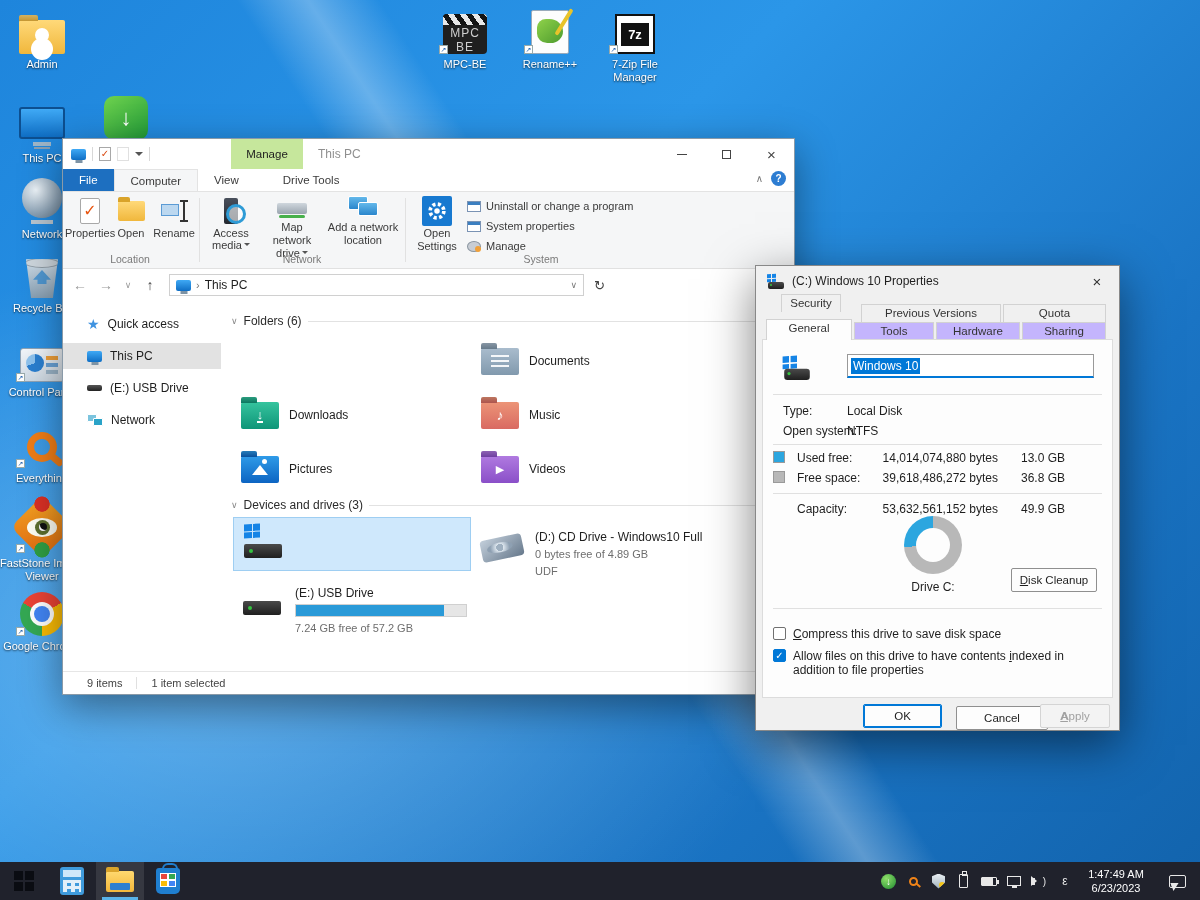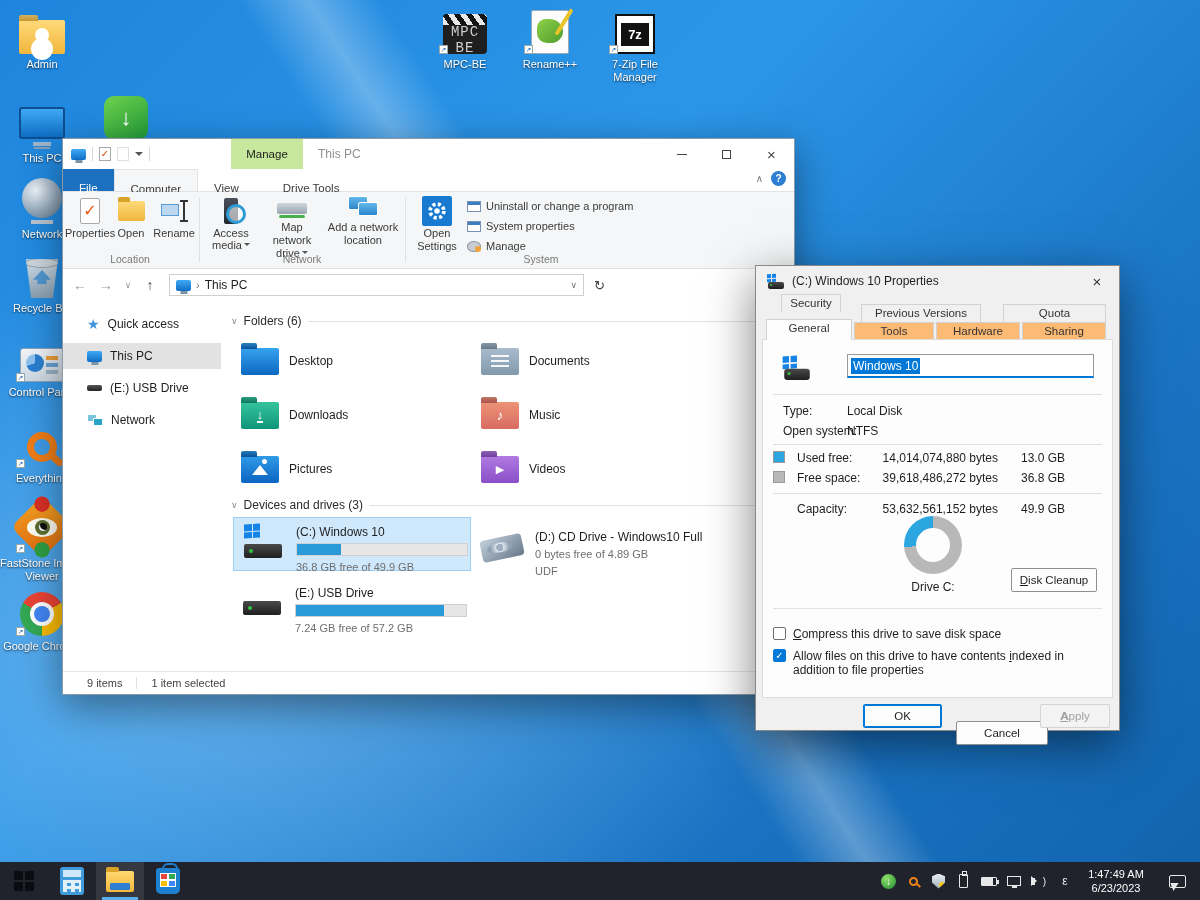--- a/index.html
+++ b/index.html
@@ -17,21 +17,21 @@
   .dicon .lbl{margin-top:4px;color:#fff;font-size:11px;line-height:13px;text-shadow:0 1px 2px rgba(0,0,0,.75);}
   .shortcut{position:absolute;left:16px;bottom:0;width:9px;height:9px;background:#fff;border:1px solid #9aa;display:flex;align-items:center;justify-content:center;font-size:7px;color:#1b5fae;line-height:1;}
   
   .folder{position:relative;border-radius:2px;}
   .folder::before{content:'';position:absolute;top:-5px;left:0;width:42%;height:6px;border-radius:2px 2px 0 0;background:inherit;filter:brightness(.82);}
   .f-yellow{background:linear-gradient(180deg,#ffd979,#f0b73c);}
   .person{position:absolute;left:50%;top:8px;transform:translateX(-50%);width:14px;height:14px;border-radius:50%;background:#fff;box-shadow:0 14px 0 4px #fff;}
   .globe{width:46px;height:46px;border-radius:50%;background:radial-gradient(circle at 35% 30%,#fafafa,#d3d7da 55%,#9aa2a8);position:relative;overflow:hidden;}
   .globe i{position:absolute;width:60px;height:18px;background:#aab2b8;border-radius:50%;transform:rotate(-28deg);top:8px;left:-10px;opacity:.8;}
   .badge{position:absolute;left:8px;bottom:2px;background:#2b2b2b;color:#eee;font-size:9px;padding:1px 5px;border-radius:2px;}
-  .clapper{width:44px;height:40px;background:#1f1f1f;border-radius:4px;position:relative;display:flex;align-items:flex-start;justify-content:center;color:#cfcfcf;font-size:14px;letter-spacing:1px;font-family:Liberation Mono, monospace;}
+  .clapper{width:44px;height:40px;background:#1f1f1f;border-radius:4px;position:relative;display:flex;align-items:flex-end;justify-content:center;color:#cfcfcf;font-size:12px;letter-spacing:1px;}
   .clapper::before{content:'';position:absolute;top:0;left:0;right:0;height:11px;border-radius:4px 4px 0 0;background:repeating-linear-gradient(55deg,#e8e8e8 0 5px,#141414 5px 10px);}
   .npp{width:38px;height:44px;background:#fdfdfd;border:1px solid #9ab;border-radius:2px;position:relative;}
   .npp i{position:absolute;left:5px;top:8px;width:26px;height:24px;border-radius:40% 60% 55% 45%;background:linear-gradient(140deg,#8fd24a,#4e9b2e);}
   .npp b{position:absolute;right:2px;top:-4px;width:4px;height:30px;background:#e8c32a;transform:rotate(32deg);border-radius:2px;}
   .sevenzip{width:40px;height:40px;background:#fff;border:2px solid #111;position:relative;display:flex;align-items:center;justify-content:center;}
   .sevenzip i{background:#111;color:#fff;font-weight:bold;font-size:13px;padding:4px 7px;font-style:normal;}
   .monitor-big{width:46px;height:32px;background:linear-gradient(180deg,#3fa9f5,#0f6ec4);border:2px solid #0d4f90;border-radius:3px;position:relative;}
   .monitor-big::after{content:'';position:absolute;left:50%;bottom:-9px;transform:translateX(-50%);width:18px;height:4px;background:#9fb6c8;box-shadow:0 4px 0 -1px #8aa0b2;}
   .netglobe{width:40px;height:40px;border-radius:50%;background:radial-gradient(circle at 35% 30%,#eef5fa,#8fa5b8 60%,#5f7588);position:relative;}
   .netglobe::after{content:'';position:absolute;left:50%;bottom:-6px;transform:translateX(-50%);width:22px;height:4px;background:#b9c6d0;}
@@ -65,21 +65,21 @@
   .qdoc.faded{opacity:.35;color:#666;}
   .caret-down{width:0;height:0;border:4px solid transparent;border-top-color:#555;margin-top:4px;}
   .manage-chip{position:absolute;left:168px;top:0;width:72px;height:30px;background:#c6e79c;color:#1e1e1e;text-align:center;line-height:30px;font-size:11.5px;}
   .win-title{position:absolute;left:255px;top:0;height:30px;line-height:30px;color:#8f8f8f;font-size:12px;}
   .wctrls{position:absolute;right:0;top:0;display:flex;}
   .wc{width:45px;height:30px;display:flex;align-items:center;justify-content:center;color:#444;}
   .wc .bar{width:10px;height:1px;background:#444;}
   .wc .sq{width:9px;height:9px;border:1px solid #444;}
   .wc.close{font-size:15px;}
   .tabrow{position:absolute;left:0;top:30px;right:0;height:23px;background:#fff;border-bottom:1px solid #e3e3e3;display:flex;font-size:11.5px;}
-  .tab{padding:8px 16px;line-height:22px;color:#3b3b3b;}
+  .tab{padding:0 16px;line-height:22px;color:#3b3b3b;}
   .tab.file{background:#1d6fc0;color:#fff;}
   .tab.active{background:#f5f6f7;border:1px solid #e3e3e3;border-bottom:none;}
   .tabrow-right{position:absolute;right:8px;top:32px;display:flex;align-items:center;gap:8px;}
   .chev-up{color:#777;font-size:10px;}
   .helpq{width:15px;height:15px;border-radius:50%;background:#2d7dd2;color:#fff;font-size:10px;font-weight:bold;display:flex;align-items:center;justify-content:center;}
   .ribbon{position:absolute;left:0;top:53px;right:0;height:77px;background:#f5f6f7;border-bottom:1px solid #e1e1e1;}
   .rgroup-label{position:absolute;bottom:3px;font-size:10.5px;color:#7a7a7a;text-align:center;}
   .rsep{position:absolute;top:6px;bottom:6px;width:1px;background:#e1e1e1;}
   .rbtn{position:absolute;top:3px;width:50px;text-align:center;font-size:11px;color:#3b3b3b;}
   .rbtn .art{height:32px;display:flex;align-items:center;justify-content:center;}
@@ -162,21 +162,21 @@
 
   
   .dlg{position:absolute;left:755px;top:265px;width:365px;height:466px;background:#f0f0f0;border:1px solid #888;box-shadow:0 14px 45px rgba(0,0,0,.5);z-index:20;font-size:12px;}
   .dlg-title{position:absolute;left:0;top:0;right:0;height:30px;display:flex;align-items:center;padding-left:10px;gap:8px;}
   .dlg-x{position:absolute;right:0;top:0;width:44px;height:30px;display:flex;align-items:center;justify-content:center;font-size:15px;color:#333;}
   .dlg-drive{position:relative;width:18px;height:15px;}
   .dlg-drive .winflag{width:9px;height:8px;left:1px;}
   .dlg-drive .drive-body{width:16px;height:7px;bottom:0;}
   .dlg-drive .drive-body::after{width:2px;height:2px;left:2px;top:2px;}
   .ttab{position:absolute;height:18px;background:#f0f0f0;border:1px solid #d2d2d2;border-bottom:none;text-align:center;line-height:17px;font-size:11.5px;color:#333;}
-  .ttab.front{background:#fdba74;}
+  .ttab.front{background:#c4b5fd;}
   .ttab.active{background:#fdfdfd;height:21px;z-index:3;}
   .tpage{position:absolute;left:6px;top:73px;width:351px;height:359px;background:#fdfdfd;border:1px solid #dcdcdc;}
   .hr{position:absolute;left:10px;right:10px;height:1px;background:#e0e0e0;}
   .flabel{position:absolute;color:#1e1e1e;}
   .fval{position:absolute;color:#1e1e1e;}
   .ralign{text-align:right;}
   .swatch{position:absolute;width:12px;height:12px;border:1px solid #9a9a9a;}
   .vol-input{position:absolute;left:84px;top:14px;width:247px;height:24px;background:#fff;border:1px solid #999;border-bottom:2px solid #0078d7;display:flex;align-items:center;padding-left:3px;}
   .vol-input span{background:#0078d7;color:#fff;padding:1px 2px;}
   .donut{position:absolute;width:58px;height:58px;border-radius:50%;}
@@ -477,24 +477,20 @@
           <span>Network</span>
         </div>
       </div>
 
       <div class="content">
         <div class="ghead" style="top:12px">
           <span class="gchev">∨</span>
           <span>Folders (6)</span>
             <span class="line"></span>
         </div>
-        <div class="item" style="left:12px;top:38px">
-          <div class="fi f-desktop"></div>
-          <span>Desktop</span>
-        </div>
         <div class="item" style="left:252px;top:38px">
           <div class="fi f-documents">
               <i class="g-lines"></i>
             </div>
           <span>Documents</span>
         </div>
         <div class="item" style="left:12px;top:92px">
           <div class="fi f-downloads">
               <i class="g-down">↓</i>
             </div>
@@ -527,27 +523,20 @@
 
         <div class="drive-item sel" style="left:12px;top:216px">
           <div class="dart">
             <span class="winflag">
                 <i></i>
                 <i></i>
                 <i></i>
                 <i></i>
               </span>
             <span class="drive-body"></span>
-          </div>
-          <div class="dinfo">
-            <div>(C:) Windows 10</div>
-            <div class="pbar">
-                <i style="width: 26%;"></i>
-              </div>
-            <div class="sub">36.8 GB free of 49.9 GB</div>
           </div>
         </div>
         <div class="drive-item" style="left:252px;top:222px">
           <div class="dart">
               <span class="cd"></span>
             </div>
           <div class="dinfo">
             <div>(D:) CD Drive - Windows10 Full</div>
             <div class="sub">0 bytes free of 4.89 GB</div>
             <div class="sub">UDF</div>
@@ -584,21 +573,21 @@
             <i></i>
             <i></i>
           </span>
           <span class="drive-body"></span>
       </span>
       <span>(C:) Windows 10 Properties</span>
     </div>
     <div class="dlg-x">×</div>
 
     <div class="ttab" style="left:25px;top:28px;width:60px">Security</div>
-    <div class="ttab" style="left:105px;top:38px;width:120px">Previous Versions</div>
+    <div class="ttab" style="left:105px;top:38px;width:140px">Previous Versions</div>
     <div class="ttab" style="left:247px;top:38px;width:103px">Quota</div>
     <div class="ttab front active" style="left:10px;top:53px;width:86px">General</div>
     <div class="ttab front" style="left:98px;top:56px;width:80px">Tools</div>
     <div class="ttab front" style="left:180px;top:56px;width:84px">Hardware</div>
     <div class="ttab front" style="left:266px;top:56px;width:84px">Sharing</div>
 
     <div class="tpage">
       <span class="dlg-drive" style="position:absolute;left:18px;top:16px;transform:scale(1.6);transform-origin:left top">
         <span class="winflag">
             <i></i>
@@ -638,21 +627,21 @@
       <div class="btn" style="left:248px;top:228px;width:86px"><span class="u">D</span><span>isk Cleanup</span></div>
       <div class="hr" style="top:268px"></div>
 
       <div class="cb" style="left:10px;top:287px"></div>
       <div class="cb-label" style="top:287px"><span class="u">C</span><span>ompress this drive to save disk space</span></div>
       <div class="cb checked" style="left:10px;top:309px">✓</div>
       <div class="cb-label" style="top:309px;width:305px"><span>Allow files on this drive to have contents </span><span class="u">i</span><span>ndexed in addition to file properties</span></div>
     </div>
 
     <div class="btn accent" style="left:107px;top:438px;width:79px">OK</div>
-    <div class="btn" style="left:200px;top:455px;width:92px">Cancel</div>
+    <div class="btn" style="left:200px;top:440px;width:92px">Cancel</div>
     <div class="btn disabled" style="left:284px;top:438px;width:70px"><span class="u" style="text-decoration:underline">A</span><span></span><span style="margin-left:-7px">Apply</span></div>
   </div>
 
   <div class="taskbar">
     <div class="tbtn">
         <span class="startflag">
           <i></i>
           <i></i>
           <i></i>
           <i></i>

